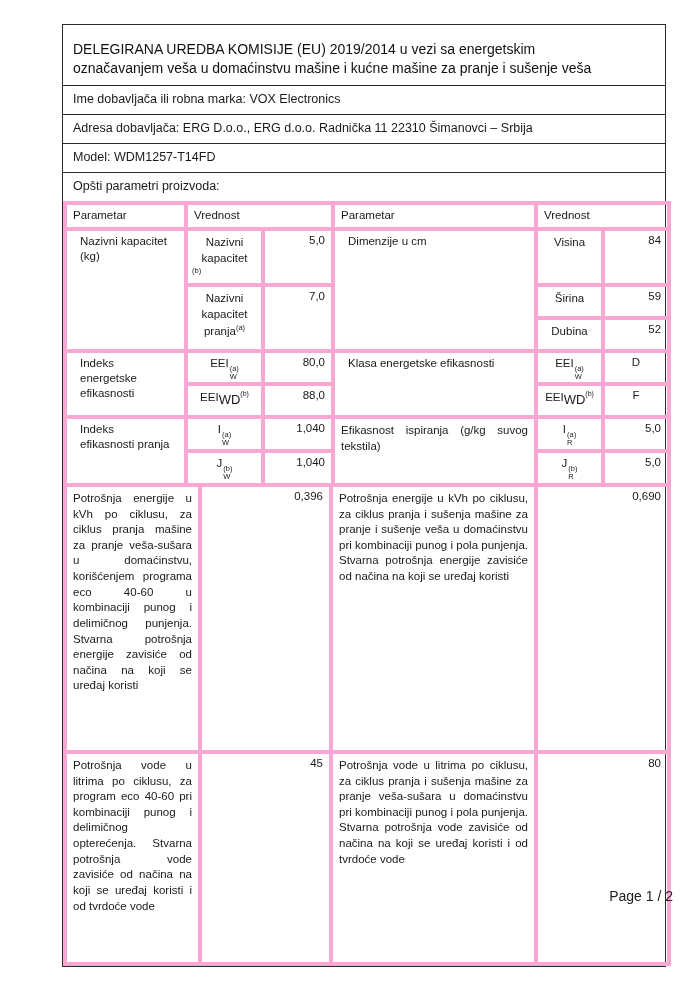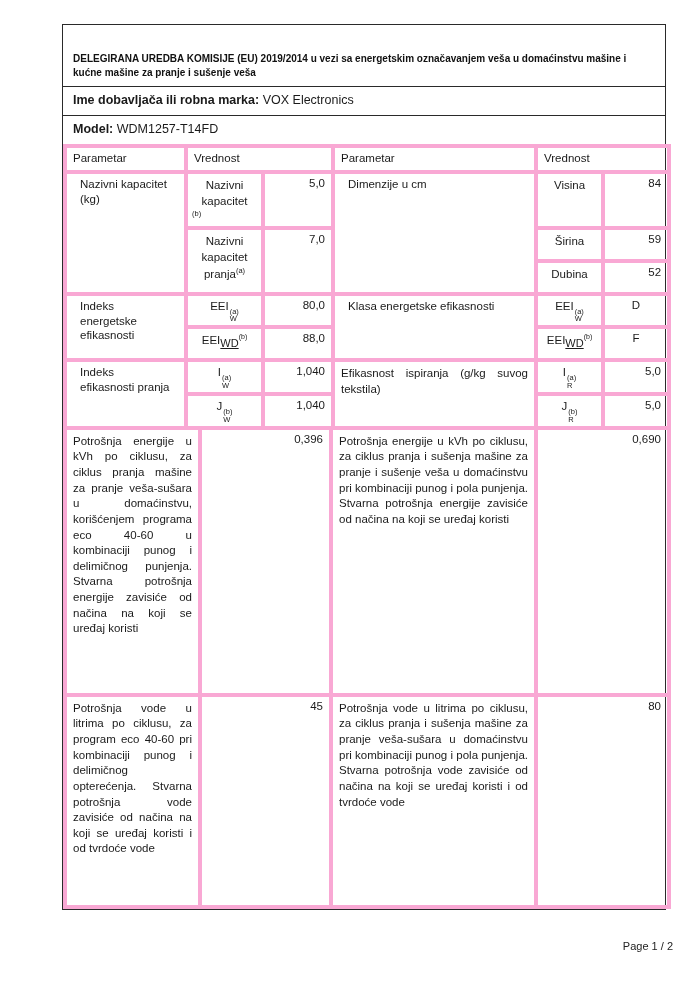--- a/index.html
+++ b/index.html
@@ -15,80 +15,86 @@
     border:1.6px solid #2a2a2a;
     background:#fff;
   }
   
   .title-block { padding:7px 10px 6px 10px; }
   .doc-title {
     font-size:23px; font-weight:bold; letter-spacing:-0.3px;
     line-height:1.25;
   }
   .doc-sub {
-    font-size:10px; line-height:1.38; margin-top:20px; color:#111;
+    font-size:14px; line-height:1.38; margin-top:8px; color:#111;
     max-width:556px;
-    font-weight:bold;
   }
   
   .info-row {
     border-top:1px solid #2a2a2a;
     padding:6px 10px 7px 10px;
     font-size:12.5px; line-height:1.2;
   }
-  .info-row b { font-weight:bold; }
+  .info-row b { font-weight:normal; }
   .info-val { font-weight:normal; }
   
   table { border-collapse:collapse; width:100%; table-layout:fixed; }
   td, th { border:4px solid #f9a8d4; vertical-align:top; font-size:11.5px; font-weight:normal; }
   th {
     text-align:left; padding:4px 6px 5px 6px; vertical-align:middle; height:26px;
   }
   .pcell { padding:3px 13px; line-height:1.3; text-align:left; }
   .subcell { padding:3px 4px; text-align:center; line-height:1.45; }
   .supline { text-align:left; font-size:7.5px; line-height:1.1; }
   .vcell { padding:3px 6px 14px 4px; text-align:right; }
   .ccell { padding:3px 4px; text-align:center; }
   .fcell { padding:4px 2px 2px 2px; text-align:center; white-space:nowrap; }
-  .fcell sub { font-size:11px;text-decoration:underline; }
+  .fcell sub { font-size:13px; }
   .fcell sup { font-size:7px; vertical-align:super; }
   .fstack {
     display:inline-flex; flex-direction:column; align-items:flex-start;
     font-size:7.5px; line-height:1.05; vertical-align:-4px; margin-left:1px;
   }
   .jtext { padding:4px 6px; text-align:justify; line-height:1.36; }
   .h1a   { height:56px; }
   .h1b   { height:22px; }
   .h1c   { height:33px;text-align:center; }
   .h25   { height:25px; }
   .h265  { height:265px;margin-top:40px; }
   .h212  { height:212px; }
   .tblB td { border-top:none; }
   
   .page-num {
-    position:absolute; top:940px; right:13px;
-    font-size:11px; color:#222;
+    position:absolute; top:888px; right:13px;
+    font-size:14px; color:#222;
   }
 </style>
 </head>
 <body>
 
 <div class="doc">
 
   <div class="title-block">
     <div class="doc-sub">DELEGIRANA UREDBA KOMISIJE (EU) 2019/2014 u vezi sa energetskim označavanjem veša u domaćinstvu mašine i kućne mašine za pranje i sušenje veša</div>
   </div>
 
   <div class="info-row">
     <b>Ime dobavljača ili robna marka:</b>
     <span class="info-val">VOX Electronics</span>
   </div>
   <div class="info-row">
+    <b>Adresa dobavljača:</b>
+    <span class="info-val">ERG D.o.o., ERG d.o.o. Radnička 11 22310 Šimanovci – Srbija</span>
+  </div>
+  <div class="info-row">
     <b>Model:</b>
     <span class="info-val">WDM1257-T14FD</span>
+  </div>
+  <div class="info-row">
+    <b>Opšti parametri proizvoda:</b>
   </div>
 
   <table>
     <colgroup>
       <col style="width:121px">
         <col style="width:77px">
         <col style="width:70px">
       <col style="width:203px">
         <col style="width:67px">
         <col style="width:66px">

